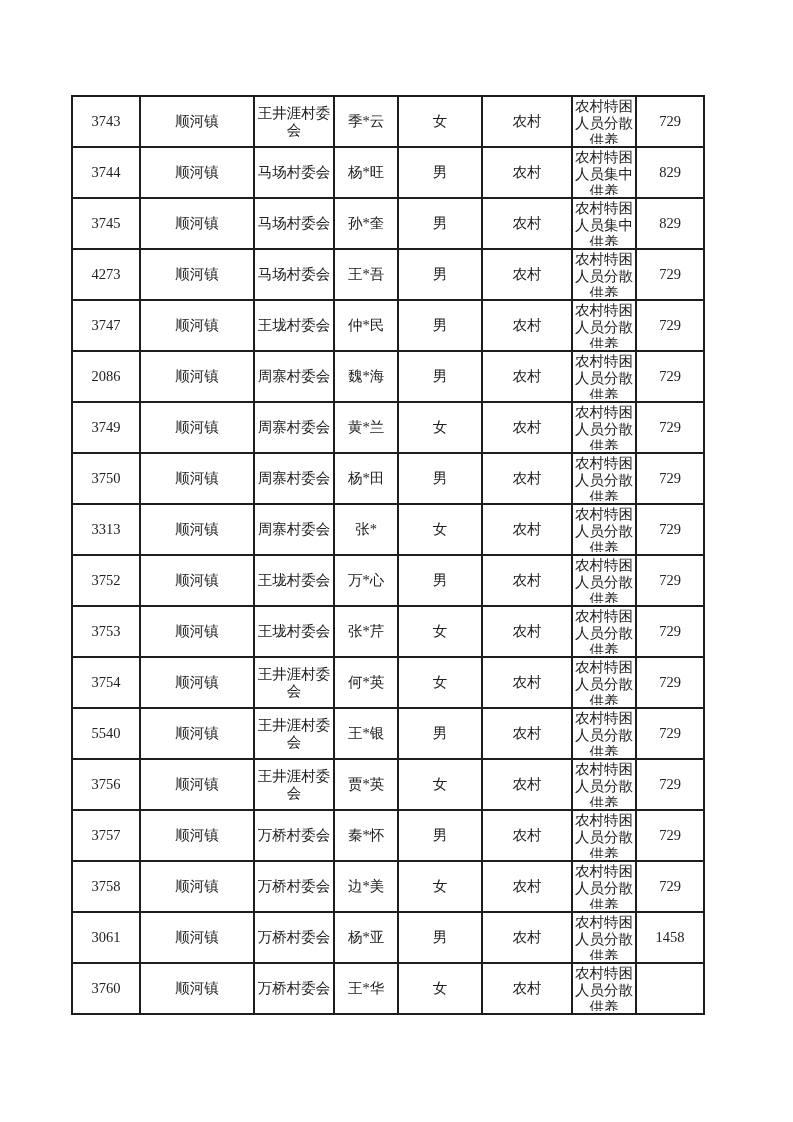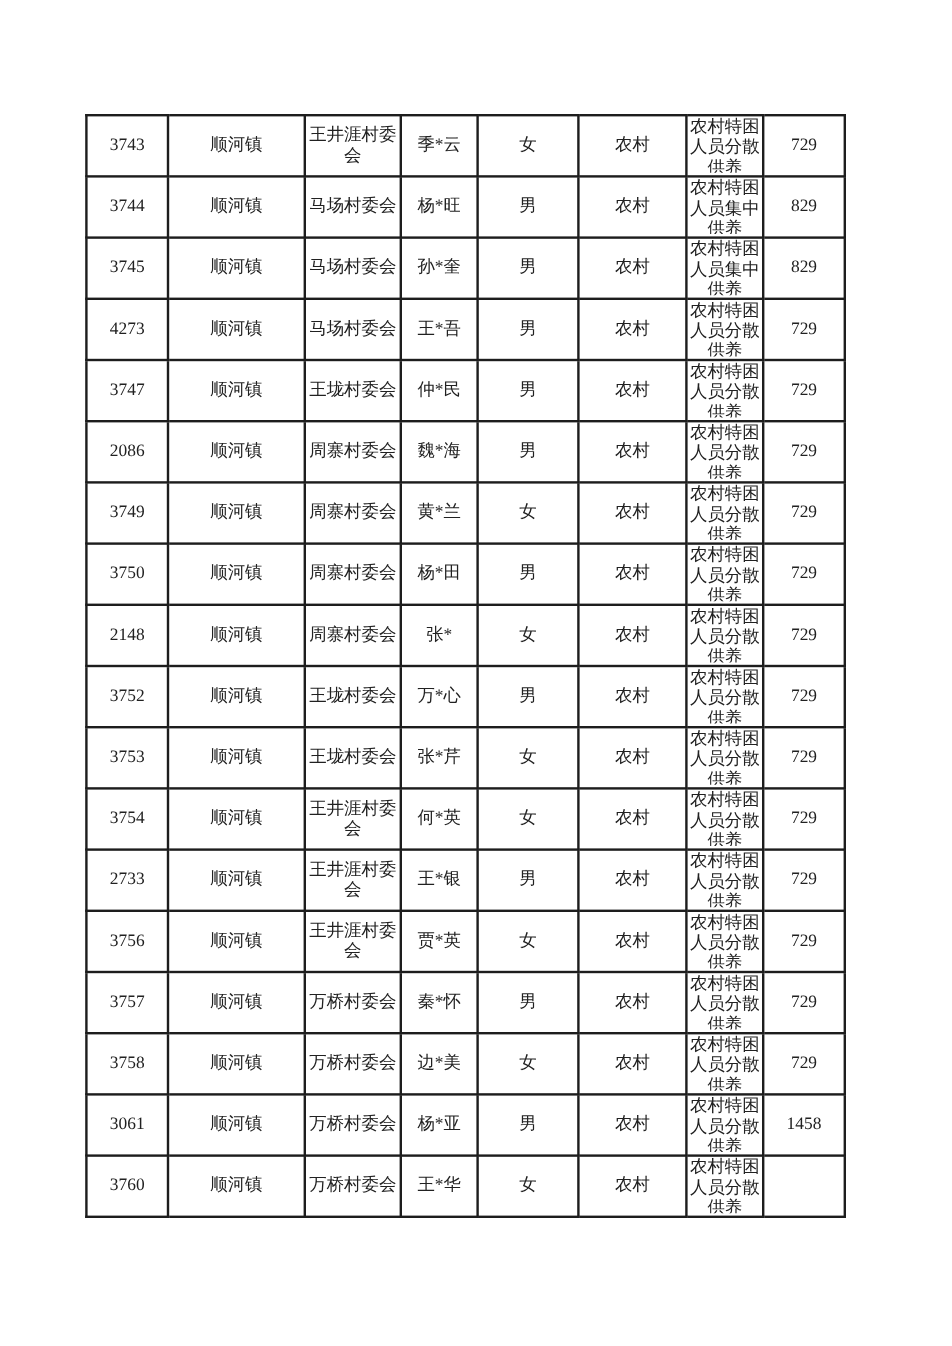--- a/index.html
+++ b/index.html
@@ -154,21 +154,21 @@
           <td>周寨村委会</td>
           <td>杨*田</td>
           <td>男</td>
           <td>农村</td>
           <td class="cat-cell">
             <div class="cat-clip">农村特困人员分散供养</div>
           </td>
           <td>729</td>
         </tr>
         <tr>
-          <td>2148</td>
+          <td>3313</td>
           <td>顺河镇</td>
           <td>周寨村委会</td>
           <td>张*</td>
           <td>女</td>
           <td>农村</td>
           <td class="cat-cell">
             <div class="cat-clip">农村特困人员分散供养</div>
           </td>
           <td>729</td>
         </tr>
@@ -202,21 +202,21 @@
           <td>王井涯村委会</td>
           <td>何*英</td>
           <td>女</td>
           <td>农村</td>
           <td class="cat-cell">
             <div class="cat-clip">农村特困人员分散供养</div>
           </td>
           <td>729</td>
         </tr>
         <tr>
-          <td>2733</td>
+          <td>5540</td>
           <td>顺河镇</td>
           <td>王井涯村委会</td>
           <td>王*银</td>
           <td>男</td>
           <td>农村</td>
           <td class="cat-cell">
             <div class="cat-clip">农村特困人员分散供养</div>
           </td>
           <td>729</td>
         </tr>

